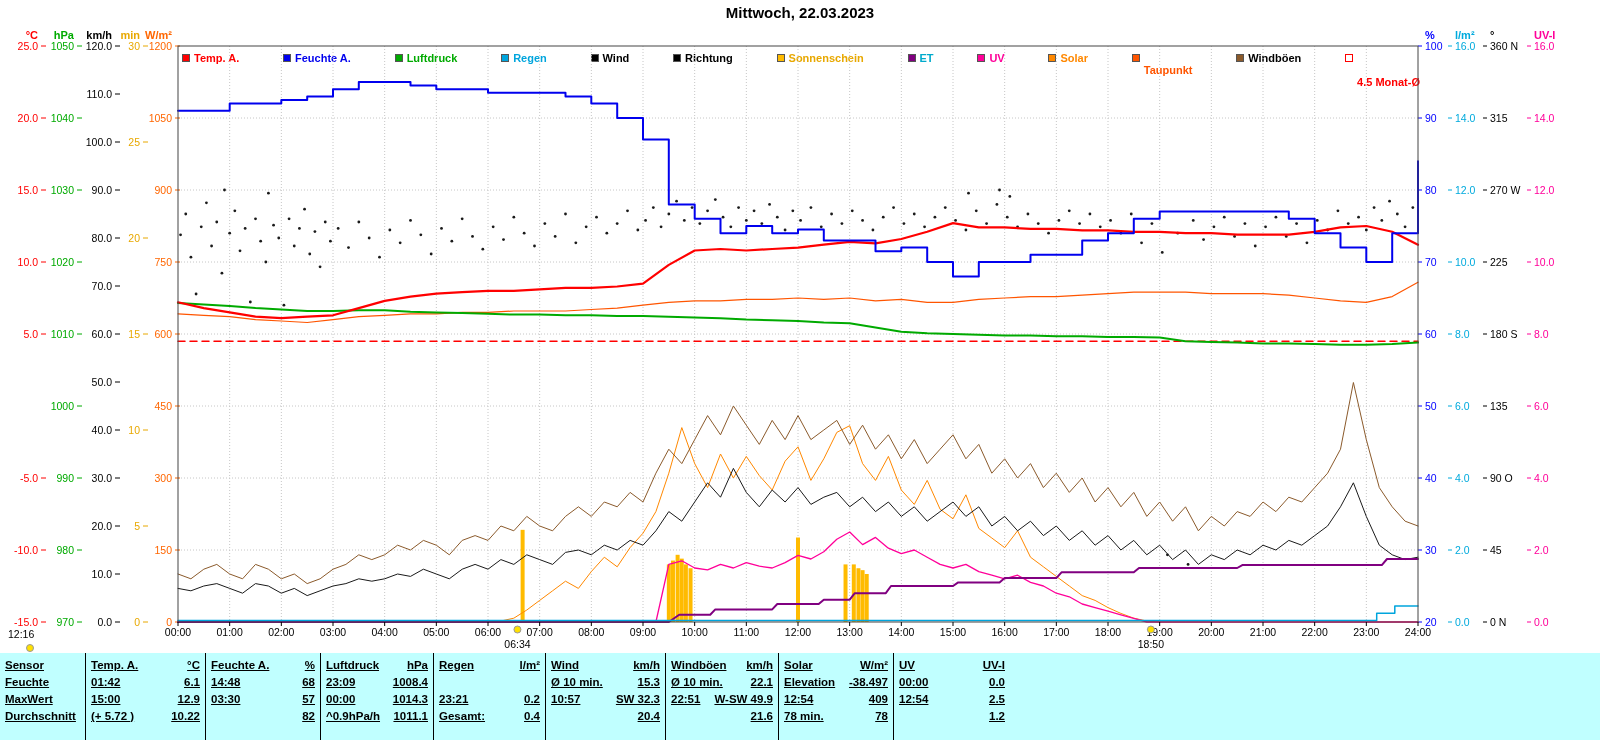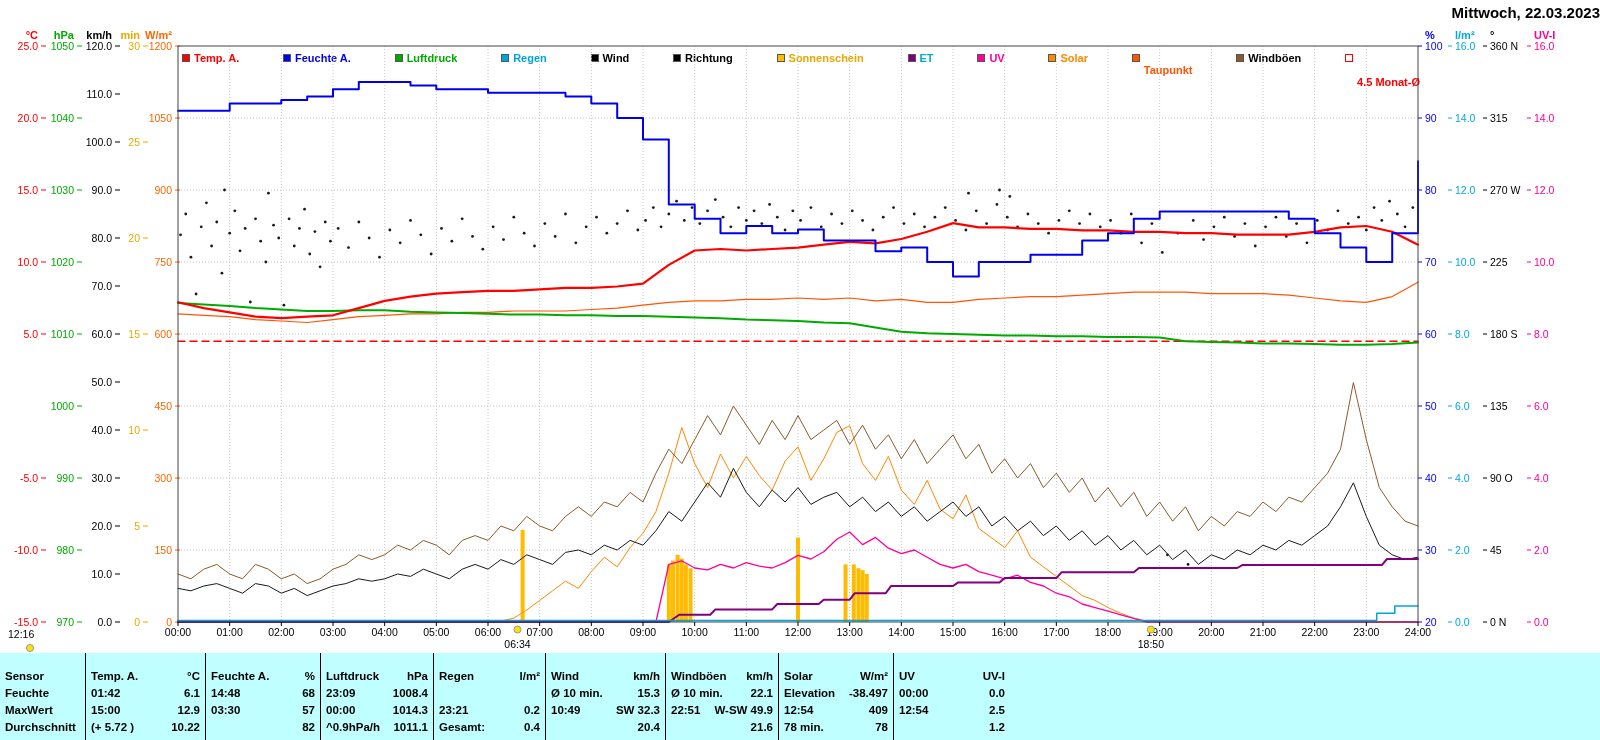--- a/index.html
+++ b/index.html
@@ -1,30 +1,30 @@
 <!DOCTYPE html>
 <html><head>
 <meta charset="utf-8">
 <style>
   html,body{margin:0;padding:0;background:#fff;}
   .screen{position:relative;width:1600px;height:740px;background:#ffffff;overflow:hidden;
           font-family:"Liberation Sans",sans-serif;}
-  .title{position:absolute;top:4px;left:0;width:100%;text-align:right;
+  .title{position:absolute;top:4px;left:0;width:100%;text-align:center;
          font-size:15px;font-weight:bold;color:#000;}
   .legend{position:absolute;left:182px;top:28px;width:1238px;display:flex;
           justify-content:space-between;align-items:center;font-size:11px;font-weight:bold;}
   .l-item{display:flex;align-items:center;gap:4px;white-space:nowrap;}
   .sw{width:8px;height:8px;display:inline-block;box-sizing:border-box;}
   svg#chart{position:absolute;left:0;top:0;}
   .ax{font-size:10.5px;}
   .unit{font-size:11px;font-weight:bold;}
   .xl{font-size:10.5px;fill:#000;}
   .sun-t{font-size:10.5px;fill:#000;}
   .stats{position:absolute;left:0;top:653px;width:1600px;height:87px;background:#c0ffff;}
-  .col{position:absolute;top:0;height:100%;box-sizing:border-box;padding-top:15px;}
+  .col{position:absolute;top:0;height:100%;box-sizing:border-box;padding-top:4px;text-decoration:underline;}
   .col.b{border-left:1px solid #000;}
   .row{height:17px;line-height:17px;padding:0 5px;display:flex;justify-content:space-between;
        font-size:11.5px;font-weight:bold;color:#000;white-space:nowrap;overflow:hidden;}
 </style>
 </head>
 <body>
 
 <div class="screen">
   <div class="title">Mittwoch, 22.03.2023</div>
   <div class="legend" id="legend">
@@ -620,21 +620,21 @@
       <div class="col b" style="left: 545px; width: 120px;">
         <div class="row">
           <span>Wind</span>
           <span>km/h</span>
         </div>
         <div class="row">
           <span>Ø 10 min.</span>
           <span>15.3</span>
         </div>
         <div class="row">
-          <span>10:49</span>
+          <span>10:57</span>
           <span>SW 32.3</span>
         </div>
         <div class="row">
           <span></span>
           <span>20.4</span>
         </div>
       </div>
       <div class="col b" style="left: 665px; width: 113px;">
         <div class="row">
           <span>Windböen</span>

